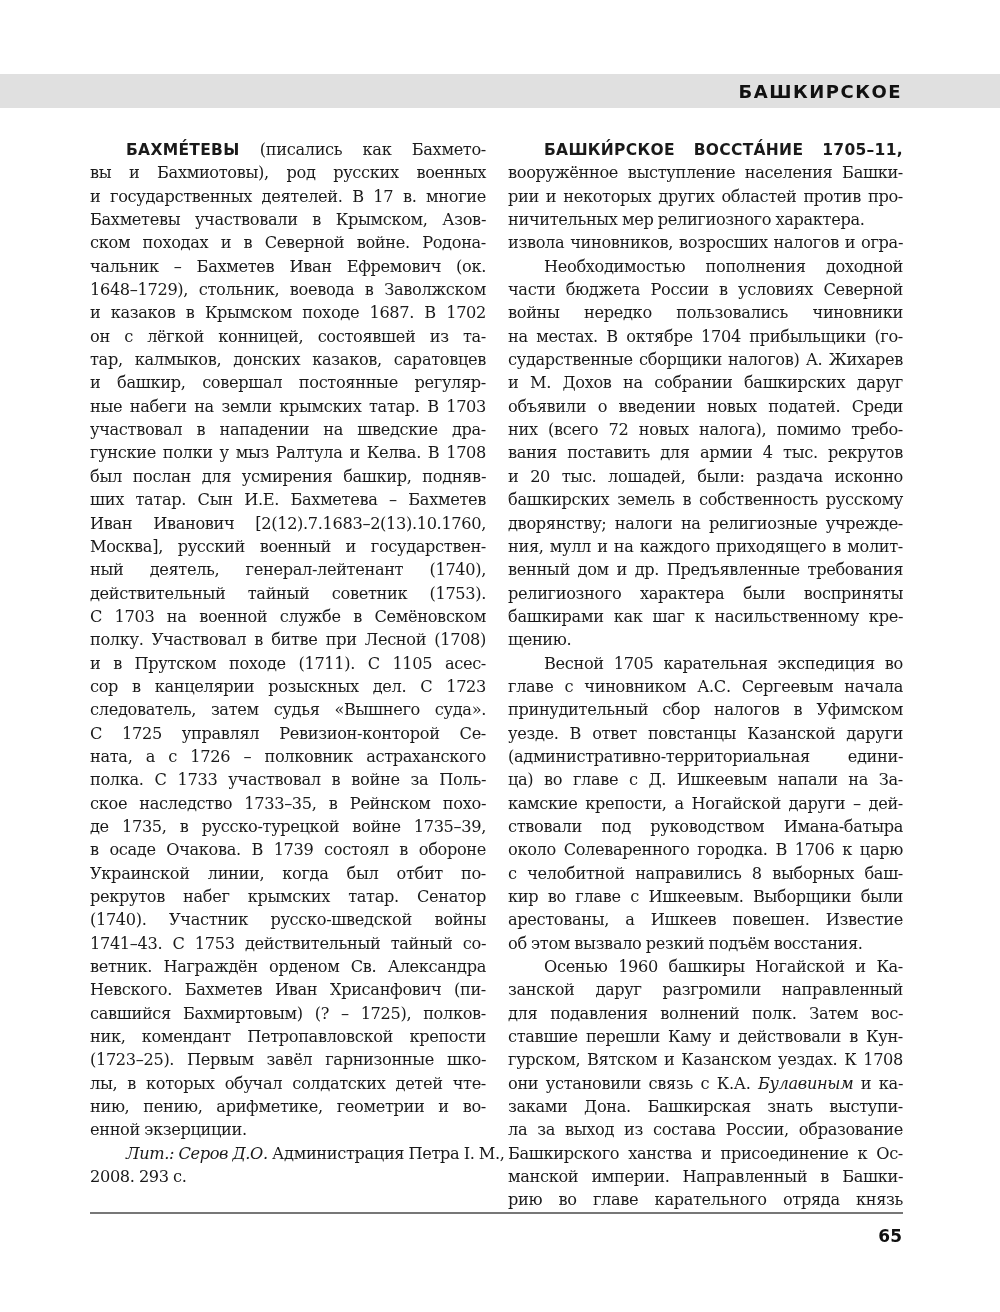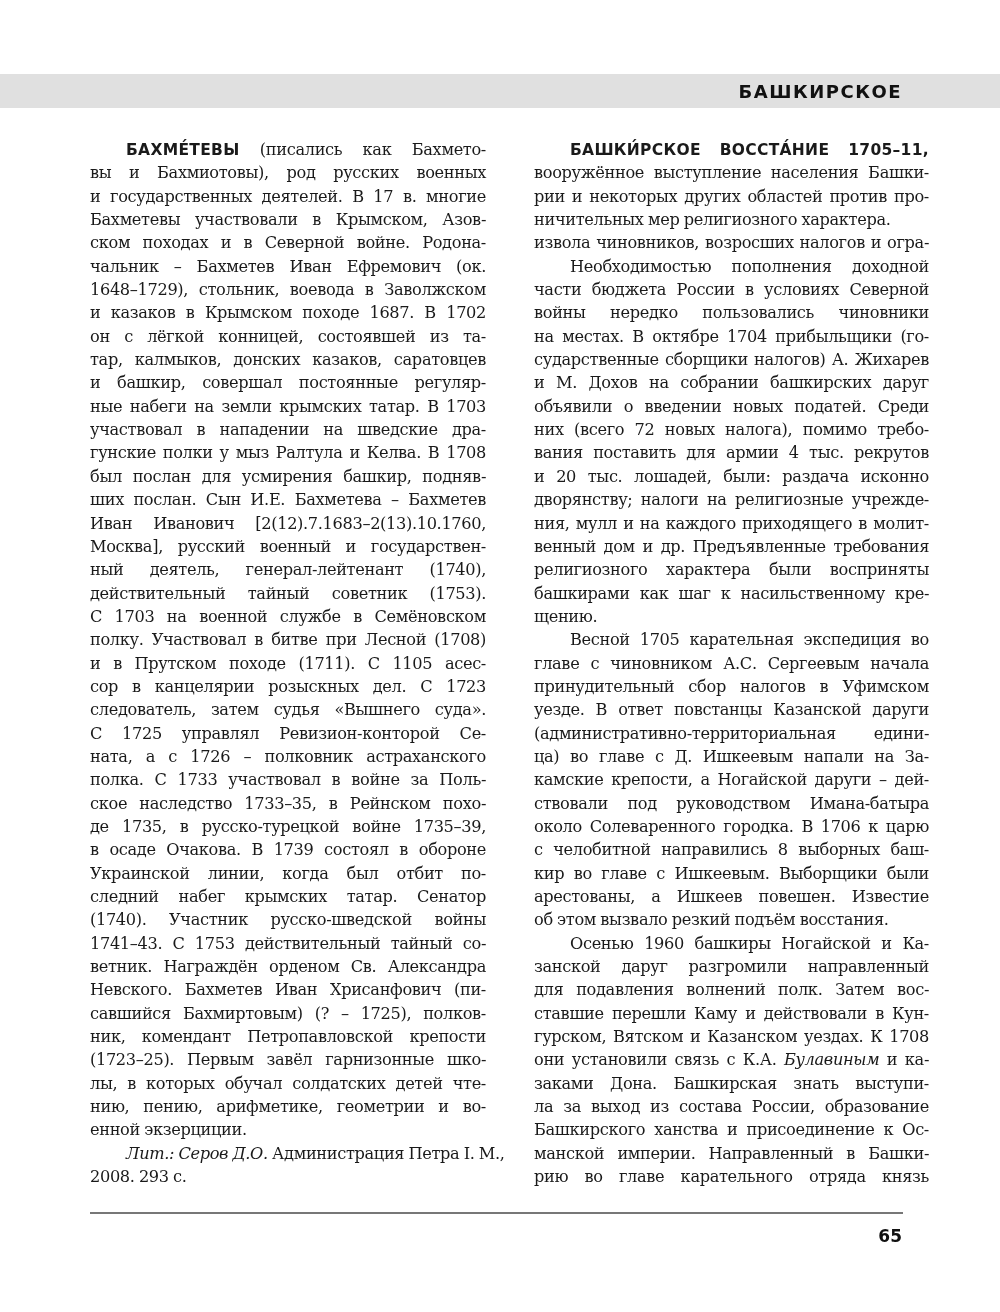--- a/index.html
+++ b/index.html
@@ -4,21 +4,21 @@
 <style>
   html, body { margin:0; padding:0; background:#ffffff; }
   body { width:1000px; height:1312px; position:relative; overflow:hidden;
          font-family:"DejaVu Serif","Liberation Serif",serif; color:#1a1a1a; }
   .header-band { position:absolute; left:0; top:74px; width:1000px; height:34px; background:#e0e0e0; }
   .header-title { position:absolute; right:98px; top:0; height:42px; line-height:36px;
                   font-family:"DejaVu Sans","Liberation Sans",sans-serif; font-weight:bold;
                   font-size:18px; letter-spacing:1.5px; color:#111; }
   .col { position:absolute; top:138px; width:396px; }
   .col.left { left:90px; }
-  .col.right { left:508px; width:395px;margin-left:26px; }
+  .col.right { left:508px; width:395px; }
   .line { display:block; height:23.35px; line-height:23.35px; font-size:16.2px;
           text-align:justify; text-align-last:justify; white-space:nowrap; overflow:visible;
           letter-spacing:-0.35px; word-spacing:-0.5px; }
   .line.last { text-align-last:left; }
   .line.indent { padding-left:36px; }
   .head { font-family:"DejaVu Sans","Liberation Sans",sans-serif; font-weight:bold; font-size:15.5px; letter-spacing:0.3px; }
   .it { font-style:italic; }
   .rule { position:absolute; left:90px; top:1212px; width:813px; height:2px; background:#777; }
   .page-num { position:absolute; right:98px; top:1226px; font-family:"DejaVu Sans","Liberation Sans",sans-serif;
               font-weight:bold; font-size:17px; color:#111;text-align:center; }
@@ -39,38 +39,38 @@
   <span class="line">чальник – Бахметев Иван Ефремович (ок.</span>
   <span class="line">1648–1729), стольник, воевода в Заволжском</span>
   <span class="line">и казаков в Крымском походе 1687. В 1702</span>
   <span class="line">он с лёгкой конницей, состоявшей из та-</span>
   <span class="line">тар, калмыков, донских казаков, саратовцев</span>
   <span class="line">и башкир, совершал постоянные регуляр-</span>
   <span class="line">ные набеги на земли крымских татар. В 1703</span>
   <span class="line">участвовал в нападении на шведские дра-</span>
   <span class="line">гунские полки у мыз Ралтула и Келва. В 1708</span>
   <span class="line">был послан для усмирения башкир, подняв-</span>
-  <span class="line">ших послан. Сын И.Е. Бахметева – Бахметев</span>
+  <span class="line">ших татар. Сын И.Е. Бахметева – Бахметев</span>
   <span class="line">Иван Иванович [2(12).7.1683–2(13).10.1760,</span>
   <span class="line">Москва], русский военный и государствен-</span>
   <span class="line">ный деятель, генерал-лейтенант (1740),</span>
   <span class="line">действительный тайный советник (1753).</span>
   <span class="line">С 1703 на военной службе в Семёновском</span>
   <span class="line">полку. Участвовал в битве при Лесной (1708)</span>
   <span class="line">и в Прутском походе (1711). С 1105 асес-</span>
   <span class="line">сор в канцелярии розыскных дел. С 1723</span>
   <span class="line">следователь, затем судья «Вышнего суда».</span>
   <span class="line">С 1725 управлял Ревизион-конторой Се-</span>
   <span class="line">ната, а с 1726 – полковник астраханского</span>
   <span class="line">полка. С 1733 участвовал в войне за Поль-</span>
   <span class="line">ское наследство 1733–35, в Рейнском похо-</span>
   <span class="line">де 1735, в русско-турецкой войне 1735–39,</span>
   <span class="line">в осаде Очакова. В 1739 состоял в обороне</span>
   <span class="line">Украинской линии, когда был отбит по-</span>
-  <span class="line">следний набег крымских татар. Сенатор</span>
+  <span class="line">рекрутов набег крымских татар. Сенатор</span>
   <span class="line">(1740). Участник русско-шведской войны</span>
   <span class="line">1741–43. С 1753 действительный тайный со-</span>
   <span class="line">ветник. Награждён орденом Св. Александра</span>
   <span class="line">Невского. Бахметев Иван Хрисанфович (пи-</span>
   <span class="line">савшийся Бахмиртовым) (? – 1725), полков-</span>
   <span class="line">ник, комендант Петропавловской крепости</span>
   <span class="line">(1723–25). Первым завёл гарнизонные шко-</span>
   <span class="line">лы, в которых обучал солдатских детей чте-</span>
   <span class="line">нию, пению, арифметике, геометрии и во-</span>
   <span class="line last">енной экзерциции.</span>
@@ -87,20 +87,21 @@
   <span class="line indent">Необходимостью пополнения доходной</span>
   <span class="line">части бюджета России в условиях Северной</span>
   <span class="line">войны нередко пользовались чиновники</span>
   <span class="line">на местах. В октябре 1704 прибыльщики (го-</span>
   <span class="line">сударственные сборщики налогов) А. Жихарев</span>
   <span class="line">и М. Дохов на собрании башкирских даруг</span>
   <span class="line">объявили о введении новых податей. Среди</span>
   <span class="line">них (всего 72 новых налога), помимо требо-</span>
   <span class="line">вания поставить для армии 4 тыс. рекрутов</span>
   <span class="line">и 20 тыс. лошадей, были: раздача исконно</span>
+  <span class="line">башкирских земель в собственность русскому</span>
   <span class="line">дворянству; налоги на религиозные учрежде-</span>
   <span class="line">ния, мулл и на каждого приходящего в молит-</span>
   <span class="line">венный дом и др. Предъявленные требования</span>
   <span class="line">религиозного характера были восприняты</span>
   <span class="line">башкирами как шаг к насильственному кре-</span>
   <span class="line last">щению.</span>
   <span class="line indent">Весной 1705 карательная экспедиция во</span>
   <span class="line">главе с чиновником А.С. Сергеевым начала</span>
   <span class="line">принудительный сбор налогов в Уфимском</span>
   <span class="line">уезде. В ответ повстанцы Казанской даруги</span>

